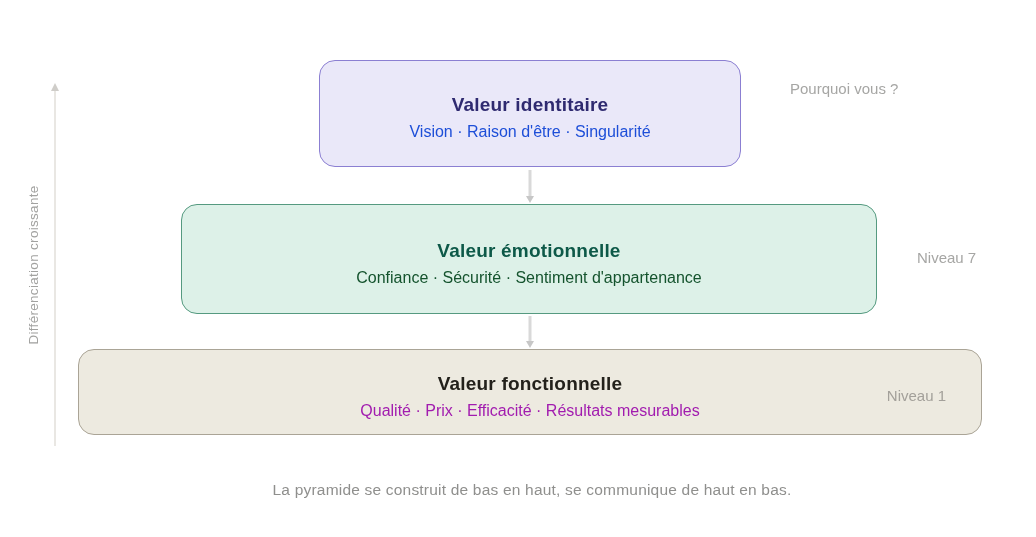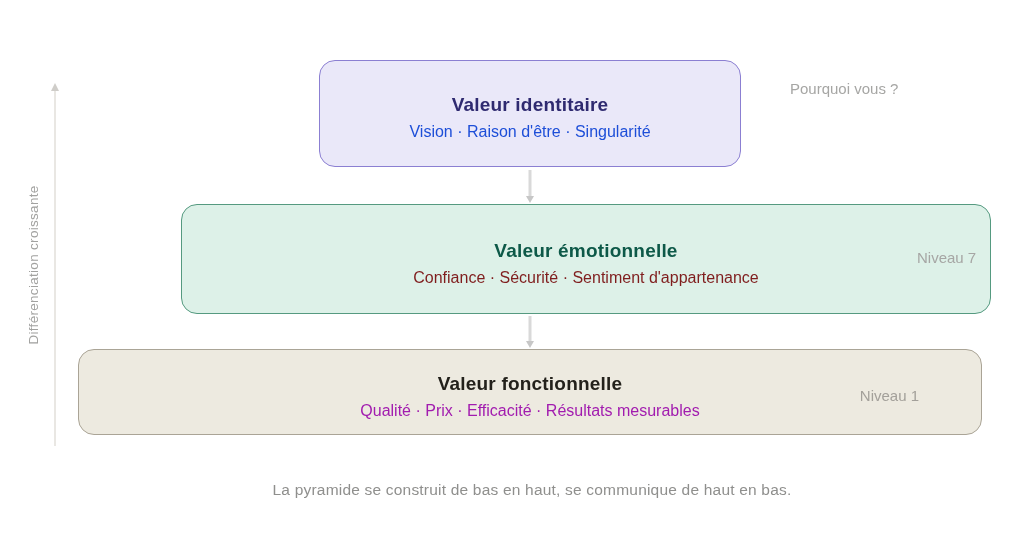--- a/index.html
+++ b/index.html
@@ -39,45 +39,45 @@
     text-align: center;
     padding-top: 8px;
     gap: 7px;
   }
   .box-identity {
     left: 319px; top: 60px; width: 422px; height: 107px;
     background: #eae8f9;
     border: 1.5px solid #8b7fd2;
   }
   .box-emotional {
-    left: 181px; top: 204px; width: 810px; height: 110px;
+    left: 181px; top: 204px; width: 696px; height: 110px;
     background: #ddf1e8;
     border: 1.5px solid #559a80;
   }
   .box-functional {
     left: 78px; top: 349px; width: 904px; height: 86px;
     background: #edeae0;
     border: 1.5px solid #aaa496;
   }
   .box-title { font-size: 19px; font-weight: 600; letter-spacing: 0.2px; }
   .box-subtitle { font-size: 16px; font-weight: 400; }
   .box-identity .box-title { color: #2f2a70; }
   .box-identity .box-subtitle { color: #1d4ed8; }
   .box-emotional .box-title { color: #0d5948; }
-  .box-emotional .box-subtitle { color: #7f1d1d; }
+  .box-emotional .box-subtitle { color: #14532d; }
   .box-functional .box-title { color: #23211b; }
   .box-functional .box-subtitle { color: #a21caf; }
 
   
   .side-note { position: absolute; font-size: 15px; color: #a6a6a4; line-height: 26px; }
   .note-3 { left: 790px; top: 76px; }
   .note-2 { left: 917px; top: 245px; }
   .niveau1-inline {
     position: absolute;
-    right: 62px;
+    right: 35px;
     top: 37px;
     font-size: 15px;
     color: #a3a09a;
   }
 
   
   .connector { position: absolute; width: 16px; }
   .connector-1 { left: 522px; top: 170px; height: 33px; }
   .connector-2 { left: 522px; top: 316px; height: 32px; }
 

